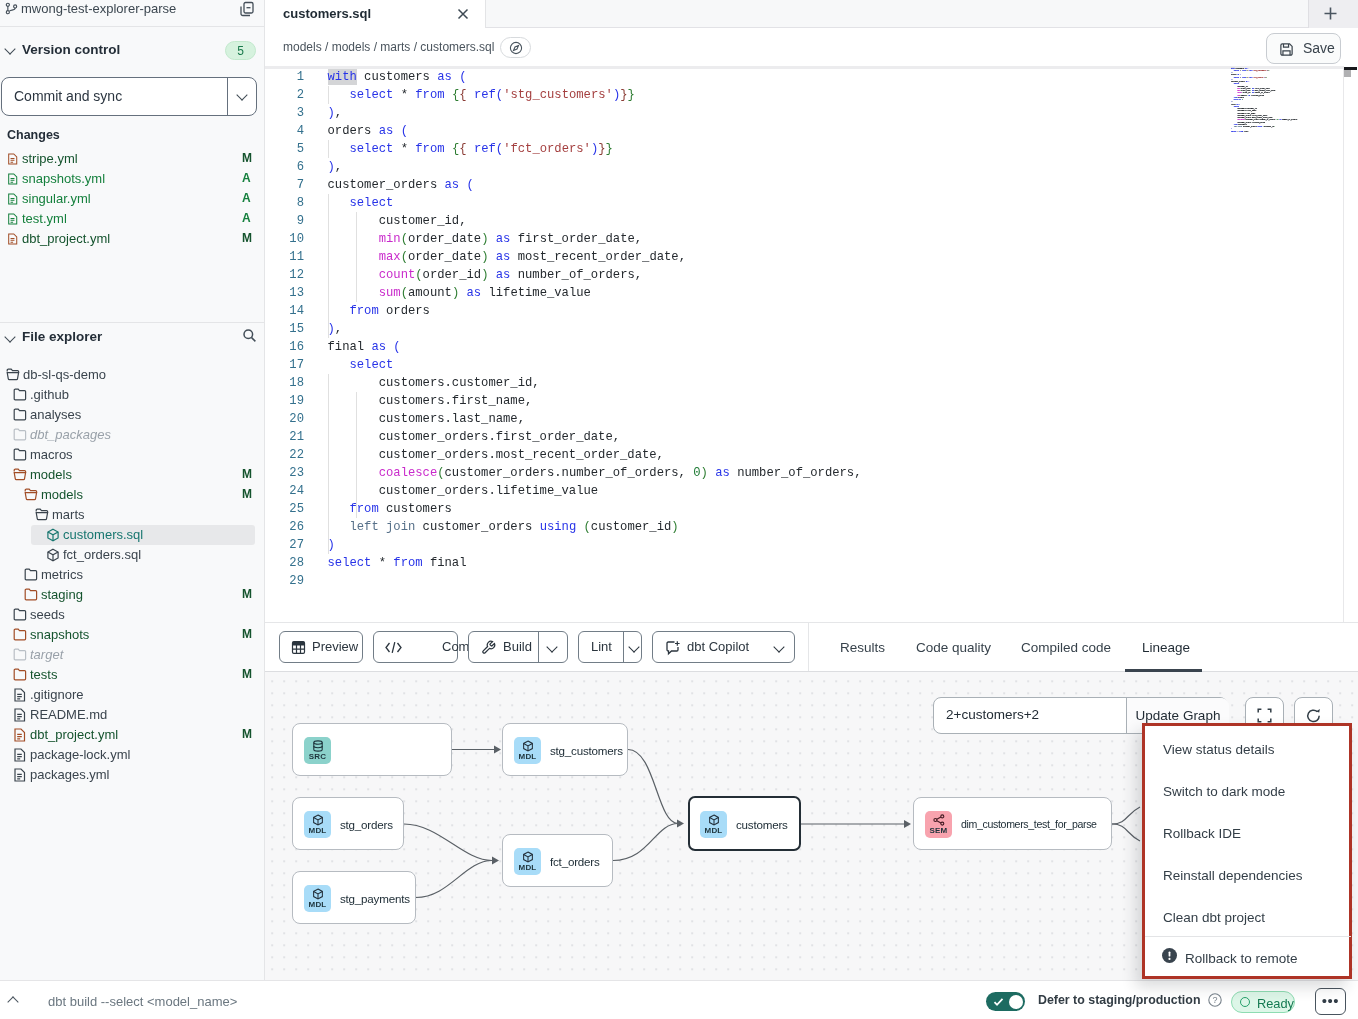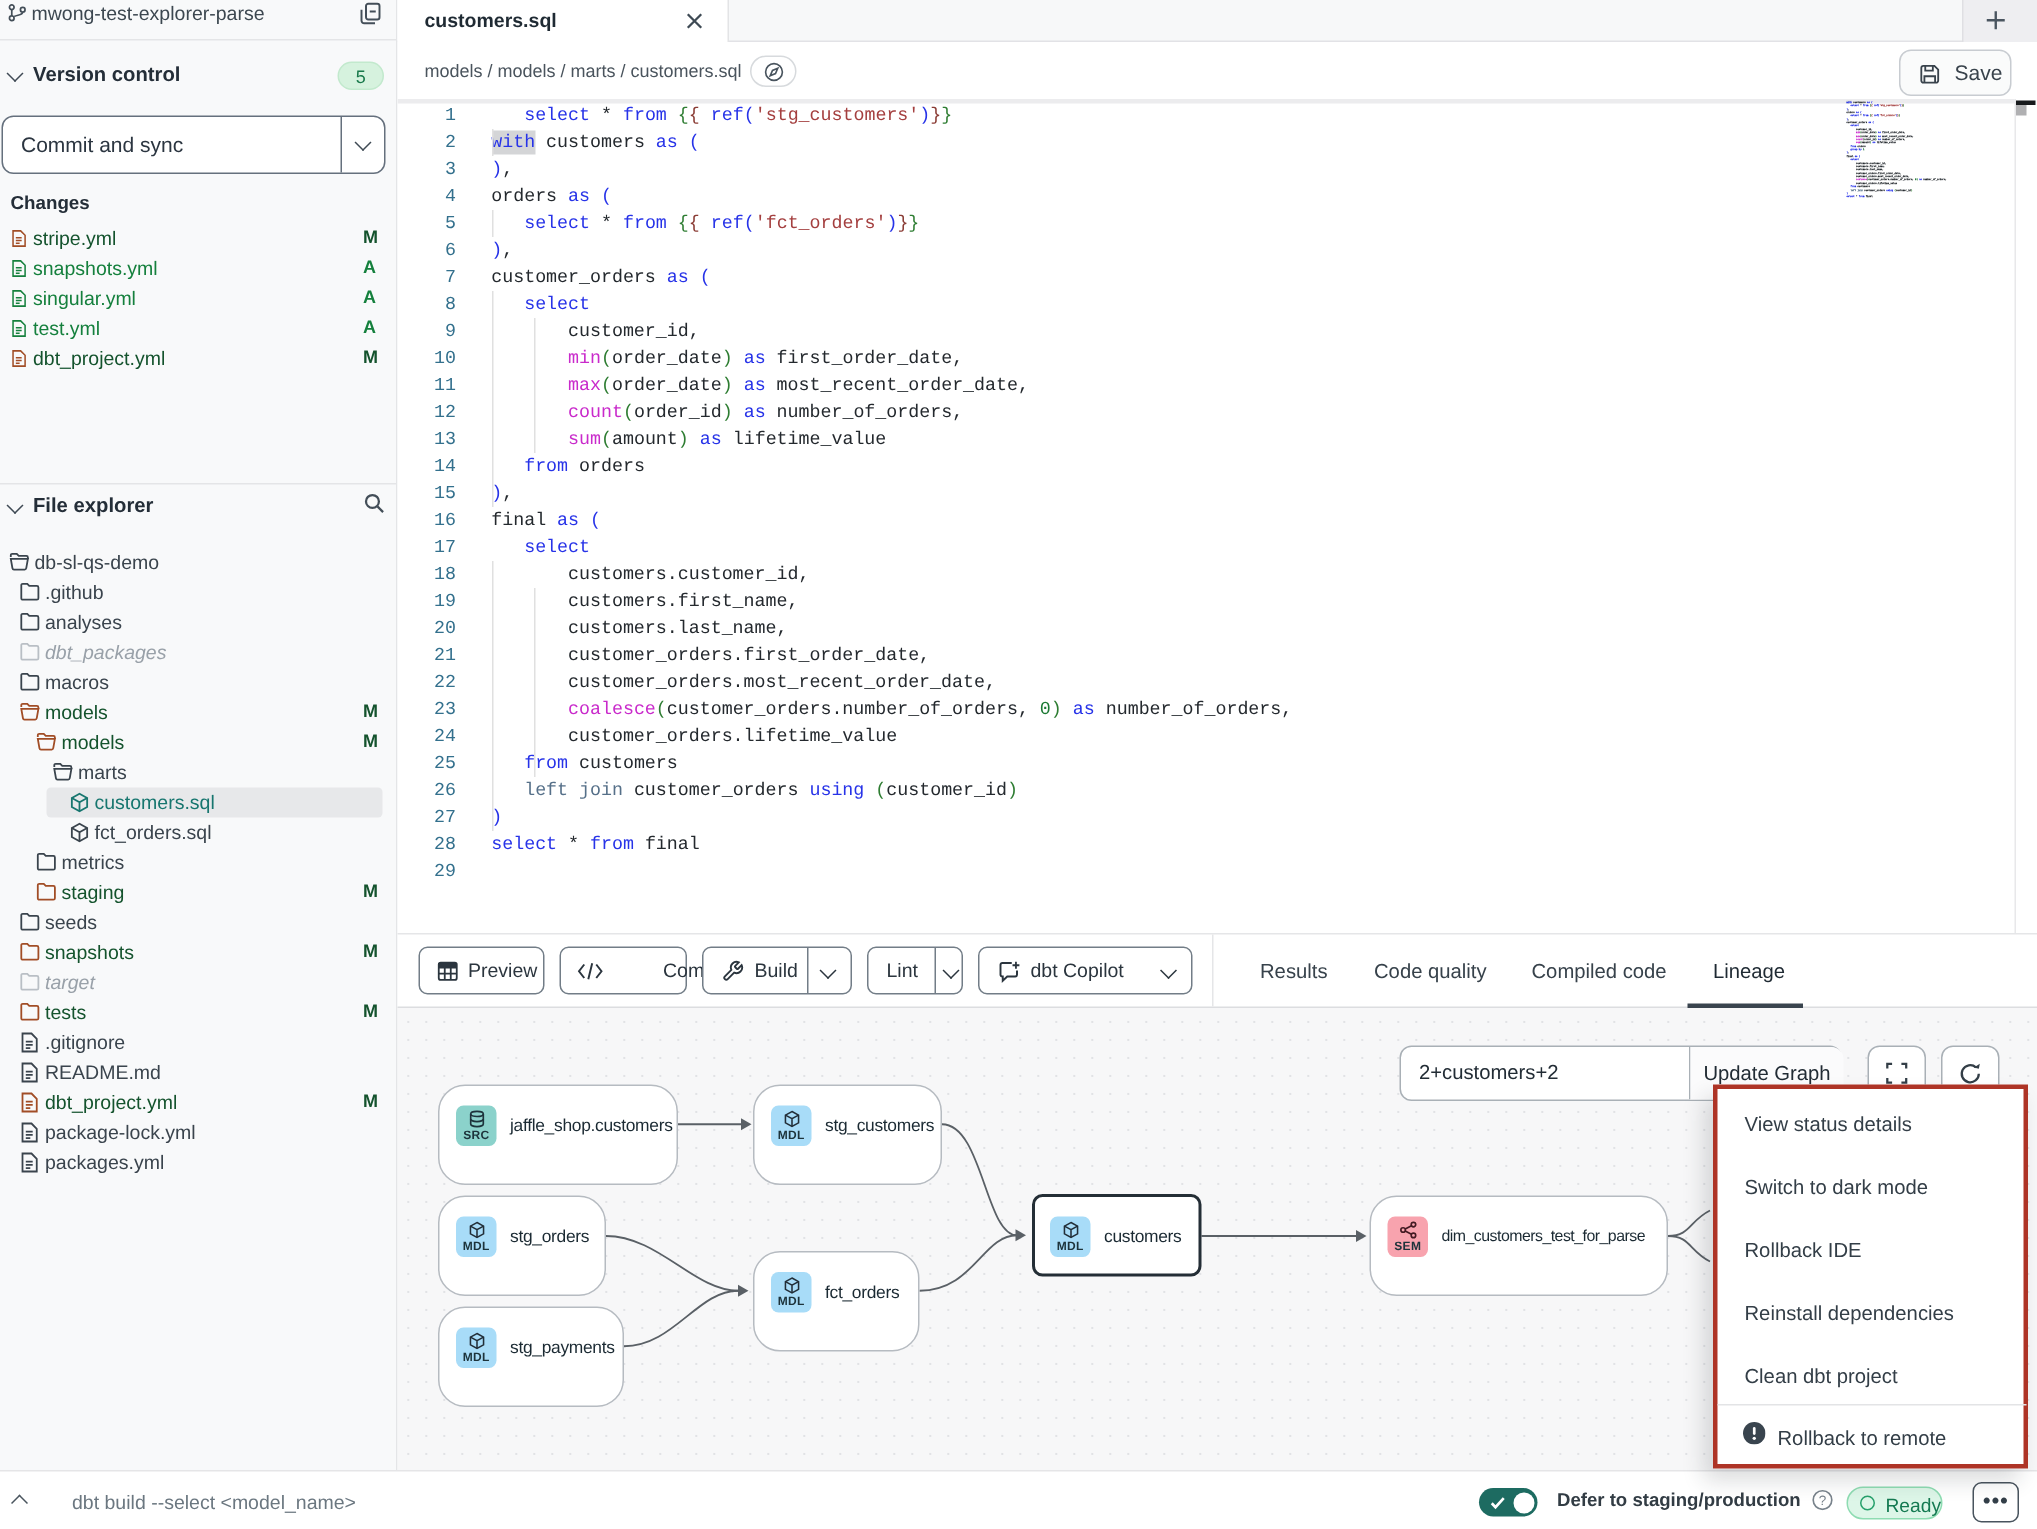--- a/index.html
+++ b/index.html
@@ -77,21 +77,21 @@
   border-radius:6px; font-size:13px; color:#2b353e; }
 .tbtn .cap { position:absolute; top:7px; }
 #tooldiv { position:absolute; left:543px; top:0px; width:1px; height:48px; background:#e5e6e8; }
 .ptab { position:absolute; top:17px; font-size:13.5px; color:#37424b; }
 #lin-ul { position:absolute; left:860px; top:46px; width:77px; height:3px; background:#3a444e; }
 
 
 #canvas { position:absolute; left:265px; top:672px; width:1093px; height:308px; background:#f7f7f8;
   background-image:radial-gradient(circle, #e1e2e5 0.8px, transparent 1px);
   background-size:12px 12px; background-position:1.2px 3.3px; }
-.gnode { position:absolute; background:#fff; border:1px solid #b6bbc1; border-radius:18px; height:67px; }
+.gnode { position:absolute; background:#fff; border:1px solid #b6bbc1; border-radius:8px; height:53px; }
 .gnode .gic { position:absolute; left:11px; top:13px; width:27px; height:27px; border-radius:5px; text-align:center; }
 .gnode .gic .gl { display:block; margin:3px auto 0; }
 .gnode .gic .gt { display:block; font-size:8px; font-weight:bold; color:#1d333b; margin-top:0px; letter-spacing:0.2px; }
 .gnode .glbl { position:absolute; left:47px; top:0; height:53px; line-height:53px; font-size:11.6px; letter-spacing:-0.2px; color:#1b2a33; }
 .src { background:#8bd2cb; } .mdl { background:#a8dcf8; } .sem { background:#f8a3ae; }
 
 
 #searchc { position:absolute; left:668px; top:25px; width:295px; height:37px; background:#fff;
   border:1px solid #a9b0b6; border-radius:8px; }
 #searchc .qtext { position:absolute; left:12px; top:9px; font-size:13.5px; color:#222c35; }
@@ -397,22 +397,22 @@
 <div class="cl">22</div>
 <div class="cl">23</div>
 <div class="cl">24</div>
 <div class="cl">25</div>
 <div class="cl">26</div>
 <div class="cl">27</div>
 <div class="cl">28</div>
 <div class="cl">29</div>
     </div>
 <div id="codebox">
-      <div class="cl">   <span class="k">select</span> * <span class="k">from</span> <span class="b2">{</span><span class="b3">{</span> <span class="k">ref</span><span class="b1">(</span><span class="s">'stg_customers'</span><span class="b1">)</span><span class="b3">}</span><span class="b2">}</span></div>
-<div class="cl"><span class="selw"><span class="k">with</span></span> customers <span class="k">as</span> <span class="b1">(</span></div>
+      <div class="cl"><span class="selw"><span class="k">with</span></span> customers <span class="k">as</span> <span class="b1">(</span></div>
+<div class="cl">   <span class="k">select</span> * <span class="k">from</span> <span class="b2">{</span><span class="b3">{</span> <span class="k">ref</span><span class="b1">(</span><span class="s">'stg_customers'</span><span class="b1">)</span><span class="b3">}</span><span class="b2">}</span></div>
 <div class="cl"><span class="b1">)</span>,</div>
 <div class="cl">orders <span class="k">as</span> <span class="b1">(</span></div>
 <div class="cl">   <span class="k">select</span> * <span class="k">from</span> <span class="b2">{</span><span class="b3">{</span> <span class="k">ref</span><span class="b1">(</span><span class="s">'fct_orders'</span><span class="b1">)</span><span class="b3">}</span><span class="b2">}</span></div>
 <div class="cl"><span class="b1">)</span>,</div>
 <div class="cl">customer_orders <span class="k">as</span> <span class="b1">(</span></div>
 <div class="cl">   <span class="k">select</span></div>
 <div class="cl">       customer_id,</div>
 <div class="cl">       <span class="f">min</span><span class="b2">(</span>order_date<span class="b2">)</span> <span class="k">as</span> first_order_date,</div>
 <div class="cl">       <span class="f">max</span><span class="b2">(</span>order_date<span class="b2">)</span> <span class="k">as</span> most_recent_order_date,</div>
 <div class="cl">       <span class="f">count</span><span class="b2">(</span>order_id<span class="b2">)</span> <span class="k">as</span> number_of_orders,</div>
@@ -534,21 +534,20 @@
  </svg>
  <div class="gnode" style="left:27px;top:51px;width:160px;">
   <div class="gic src">
         <svg class="gl" width="12" height="12" viewBox="0 0 12 12" fill="none" stroke="#1d333b" stroke-width="1.1">
           <ellipse cx="6" cy="2.6" rx="4.2" ry="1.7"></ellipse>
           <path d="M1.8 2.6v6.8c0 .9 1.9 1.7 4.2 1.7s4.2-.8 4.2-1.7V2.6"></path>
           <path d="M1.8 6c0 .9 1.9 1.7 4.2 1.7S10.2 6.9 10.2 6"></path>
         </svg>
         <span class="gt">SRC</span>
       </div>
-  <div class="glbl">jaffle_shop.customers</div>
  </div>
  <div class="gnode" style="left:237px;top:51px;width:126px;">
   <div class="gic mdl">
         <svg class="gl" width="12" height="12" viewBox="0 0 14 14" fill="none" stroke="#222e38" stroke-width="1.2">
           <path d="M7 1.2 12.1 4v6L7 12.8 1.9 10V4z"></path>
           <path d="M1.9 4 7 6.8 12.1 4M7 6.8v6"></path>
         </svg>
         <span class="gt">MDL</span>
       </div>
   <div class="glbl">stg_customers</div>

